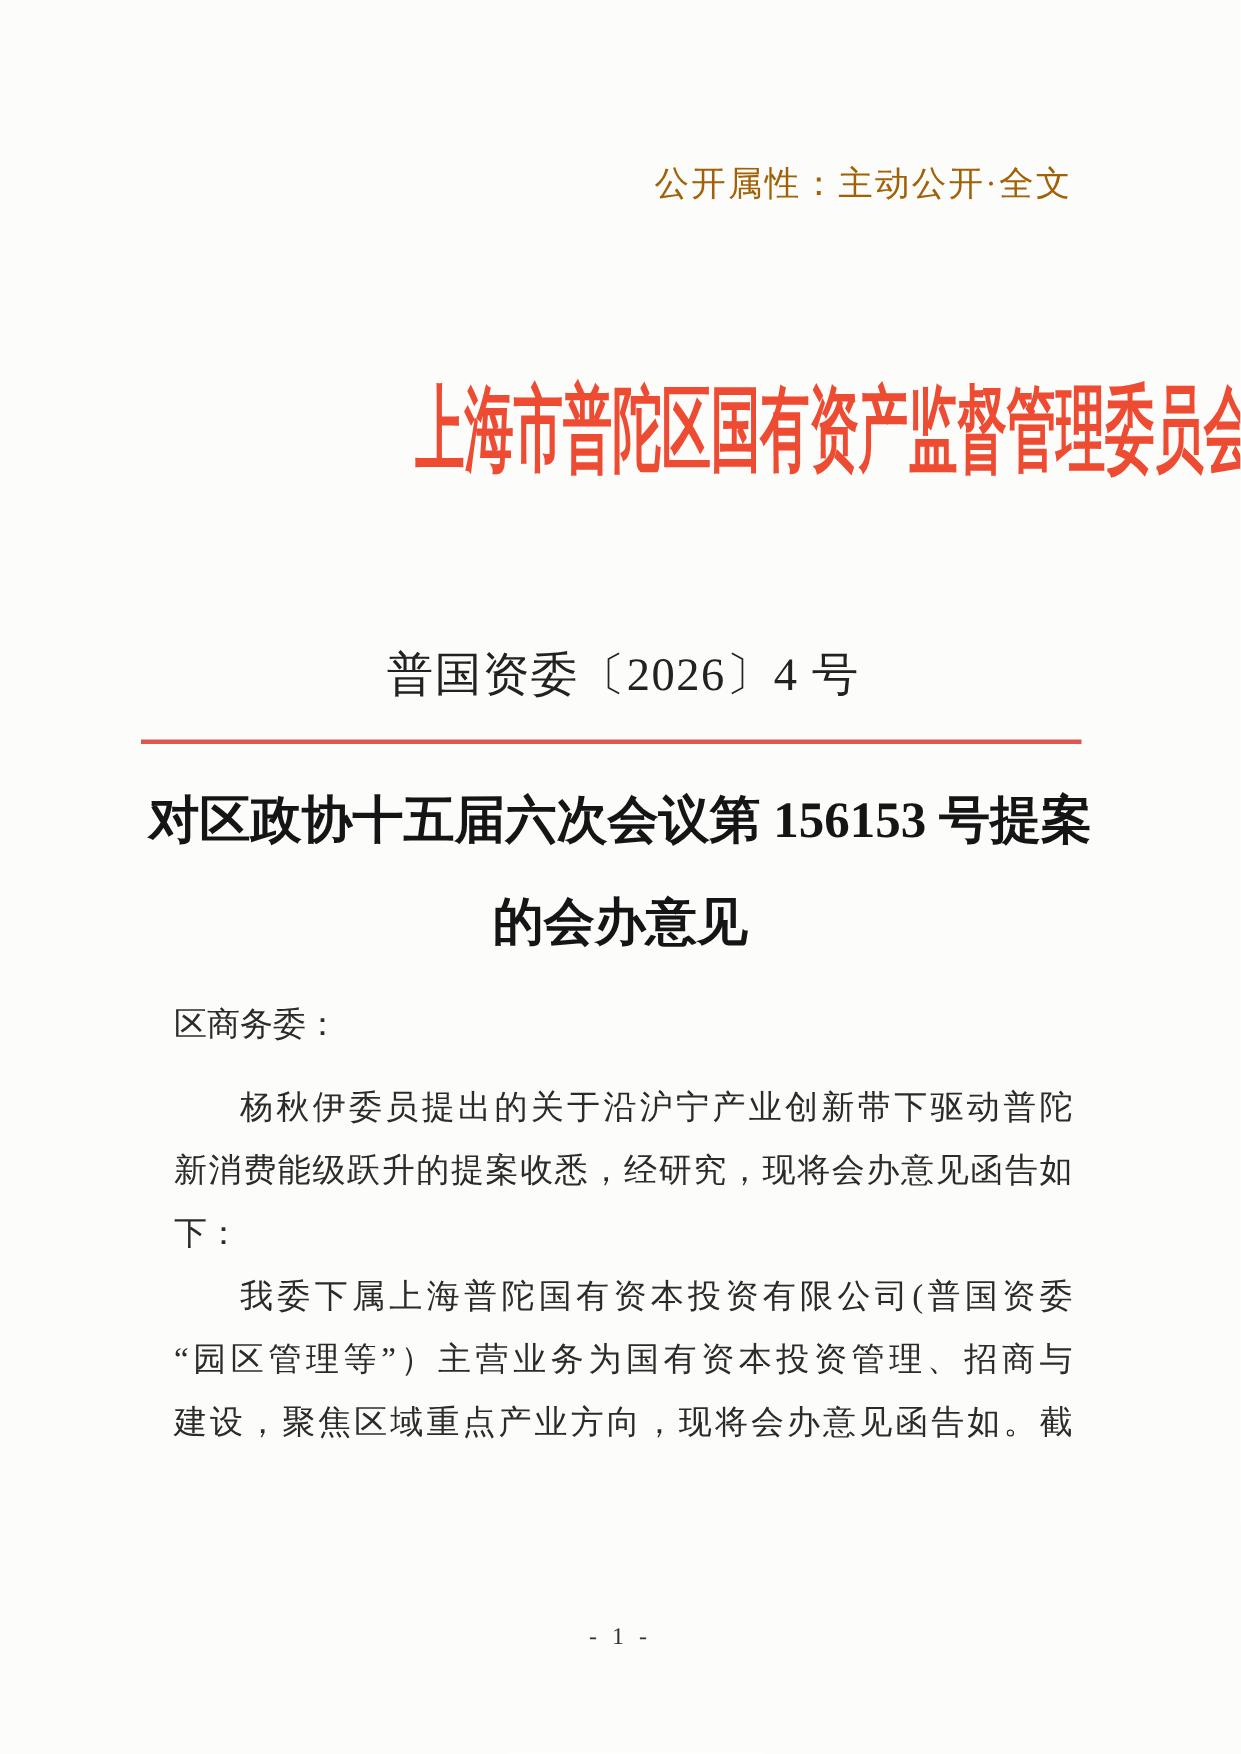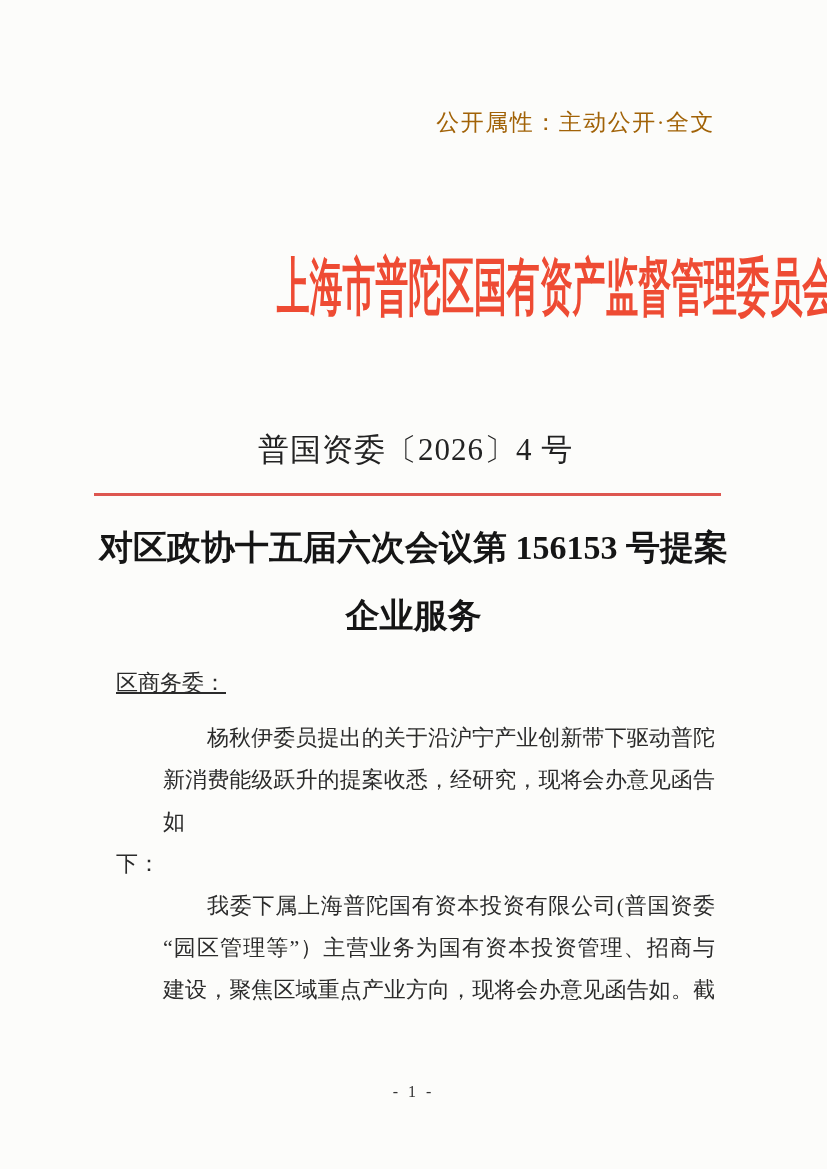--- a/index.html
+++ b/index.html
@@ -78,28 +78,26 @@
     font-size: 22px;
     line-height: 42px;
     color: var(--body-text, #2b2b2b);
   }
   .body-line {
     text-align: left;
   }
   .body-line.fill {
     text-align: justify;
     text-align-last: justify;
-    margin-left: 47px;
   }
   .body-line.indent {
     text-indent: 2em;
   }
   .body-line.gap {
     margin-bottom: 13px;
-    text-decoration: underline;
   }
   .page-number {
     position: absolute;
     top: 1083px;
     left: 0;
     width: 100%;
     text-align: center;
     font-size: 16px;
     letter-spacing: 3px;
     color: #333333;
@@ -115,21 +113,21 @@
   <div class="agency-wrap">
     <div class="agency">上海市普陀区国有资产监督管理委员会文件</div>
   </div>
 
   <div class="doc-number">普国资委〔2026〕4 号</div>
 
   <div class="red-rule"></div>
 
   <div class="doc-title">
     <div>对区政协十五届六次会议第 156153 号提案</div>
-    <div>企业服务</div>
+    <div>的会办意见</div>
   </div>
 
   <div class="doc-body" id="doc-body">
       <div class="body-line gap">区商务委：</div>
       <div class="body-line fill indent">杨秋伊委员提出的关于沿沪宁产业创新带下驱动普陀</div>
       <div class="body-line fill">新消费能级跃升的提案收悉，经研究，现将会办意见函告如</div>
       <div class="body-line">下：</div>
       <div class="body-line fill indent">我委下属上海普陀国有资本投资有限公司(普国资委</div>
       <div class="body-line fill">“园区管理等”）主营业务为国有资本投资管理、招商与</div>
       <div class="body-line fill">建设，聚焦区域重点产业方向，现将会办意见函告如。截</div>

